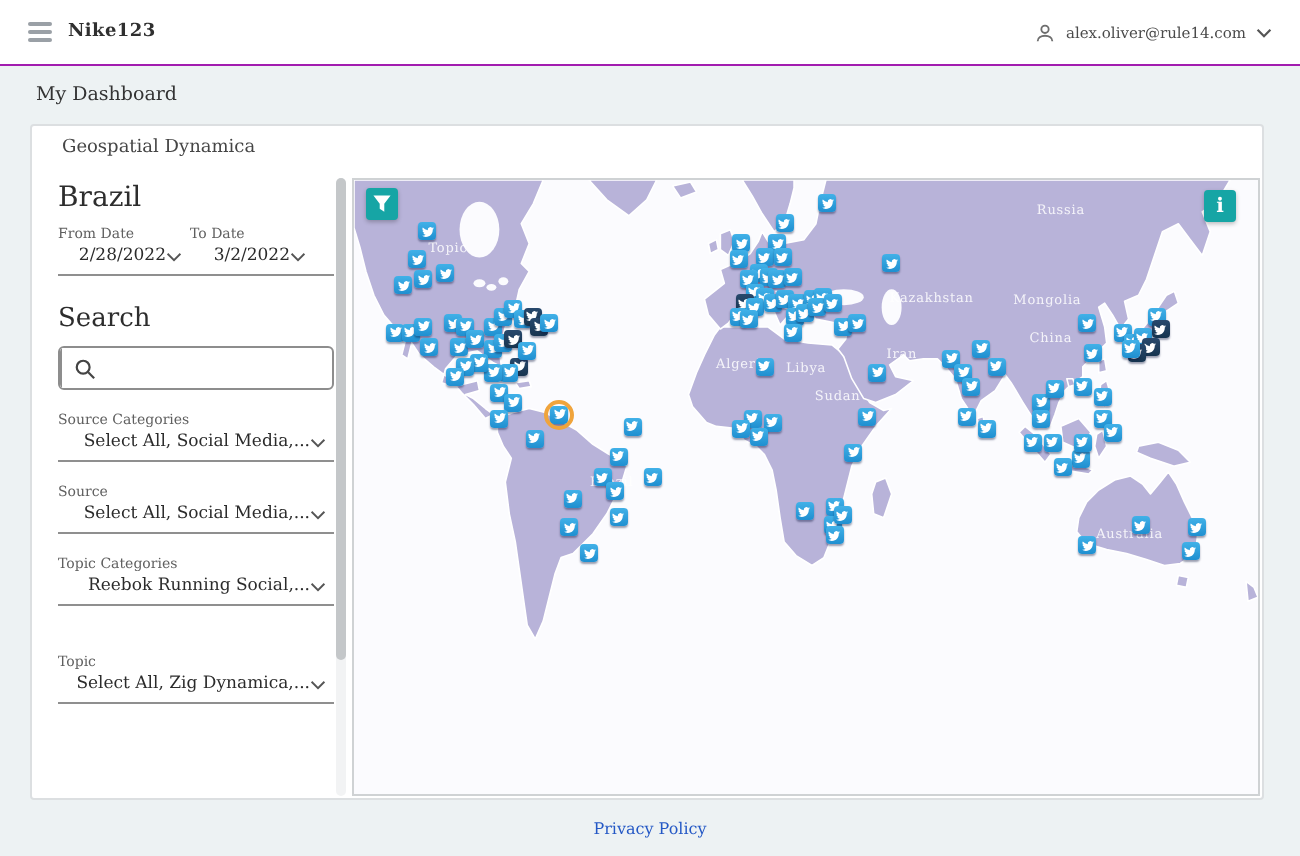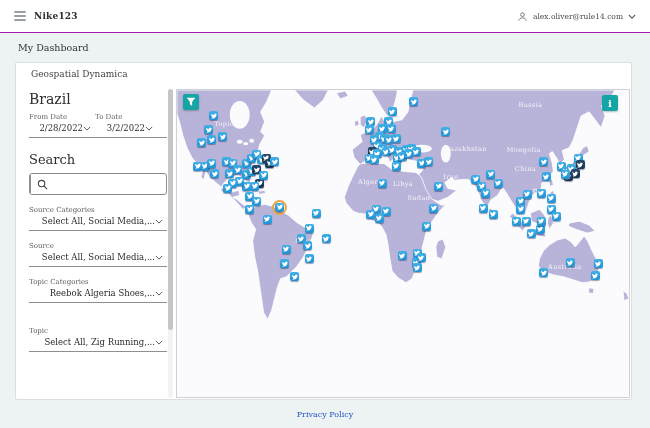--- a/index.html
+++ b/index.html
@@ -145,31 +145,31 @@
           <span>Select All, Social Media,...</span>
         <svg class="chev" viewBox="0 0 10 6" fill="none" stroke="#555" stroke-width="1.2">
             <polyline points="1,1 5,5 9,1"></polyline>
           </svg>
         </div>
     </div>
 
     <div class="fieldblock">
       <div class="flabel">Topic Categories</div>
       <div class="fvalue underline">
-          <span>Reebok Algeria Shoes,...</span>
+          <span>Reebok Running Social,...</span>
         <svg class="chev" viewBox="0 0 10 6" fill="none" stroke="#555" stroke-width="1.2">
             <polyline points="1,1 5,5 9,1"></polyline>
           </svg>
         </div>
     </div>
 
     <div class="fieldblock gap">
       <div class="flabel">Topic</div>
       <div class="fvalue underline">
-          <span>Select All, Zig Running,...</span>
+          <span>Select All, Zig Dynamica,...</span>
         <svg class="chev" viewBox="0 0 10 6" fill="none" stroke="#555" stroke-width="1.2">
             <polyline points="1,1 5,5 9,1"></polyline>
           </svg>
         </div>
     </div>
 
   </div>
 
   <div class="fscroll">
       <div class="thumb"></div>

